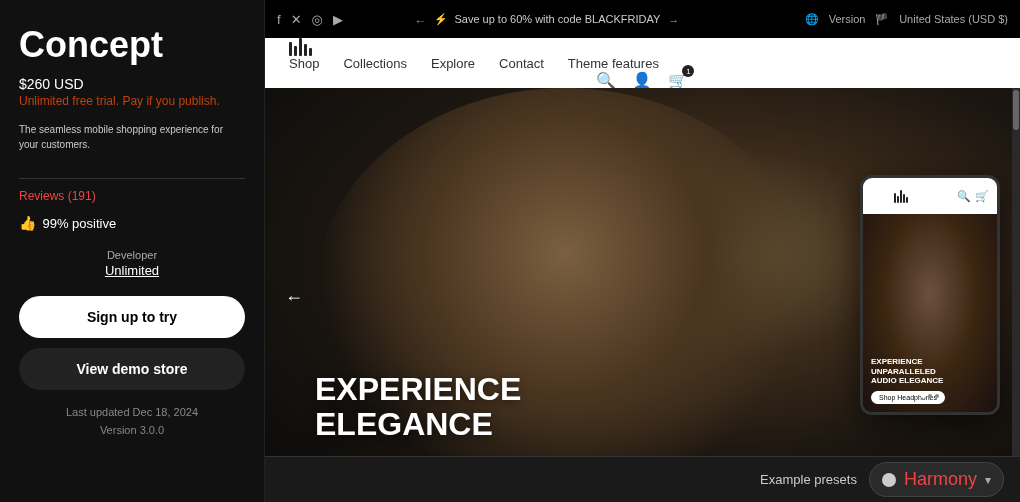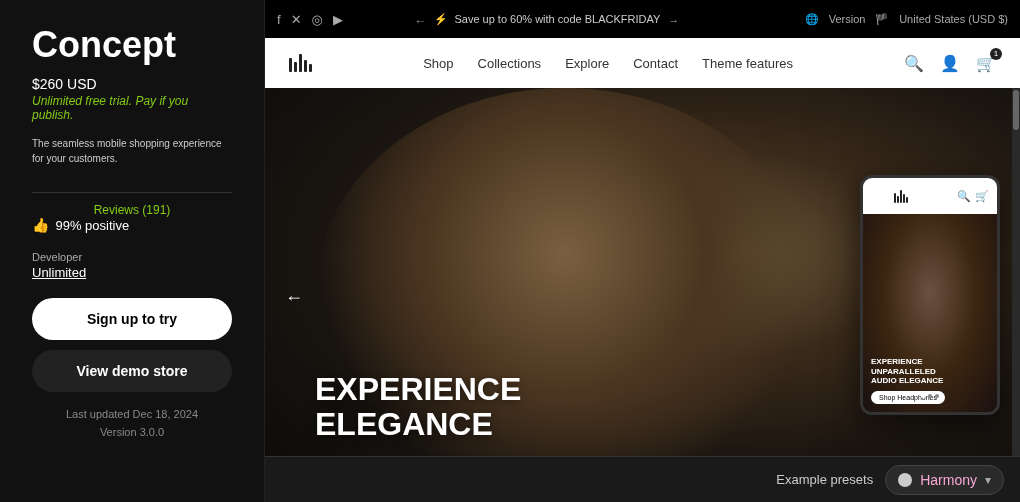--- a/index.html
+++ b/index.html
@@ -11,78 +11,77 @@
       height: 502px;
       overflow: hidden;
       display: flex;
     }
 
     
     .left-panel {
       width: 265px;
       min-width: 265px;
       background: #111;
-      padding: 24px 32px;
+      padding: 24px 19px;
       display: flex;
       flex-direction: column;
       gap: 0;
       border-right: 1px solid #222;
       height: 502px;
       overflow: hidden;
     }
     .app-title {
       font-size: 36px;
       font-weight: 700;
       color: #fff;
       margin-bottom: 10px;
     }
     .price {
       font-size: 14px;
       color: #fff;
       margin-bottom: 2px;
     }
     .trial-line {
       font-size: 12px;
-      color: #84cc16;
+      color: #c2410c;
       margin-bottom: 14px;
-      font-style: italic;
     }
     .description {
       font-size: 10px;
       color: #ccc;
       line-height: 1.5;
       margin-bottom: 16px;
     }
     .divider {
       border: none;
       border-top: 1px solid #333;
       margin: 10px 0;
     }
     .reviews-section {
       margin-bottom: 8px;
     }
     .reviews-label {
       font-size: 12px;
-      color: #84cc16;
-      margin-bottom: 0;
-      text-align: center;
+      color: #ef4444;
+      margin-bottom: 12px;
     }
     .reviews-positive {
       display: flex;
       align-items: center;
       gap: 6px;
       font-size: 13px;
       color: #fff;
     }
     .thumb-icon {
       font-size: 14px;
     }
     .developer-section {
       margin-top: 10px;
       margin-bottom: 18px;
+      text-align: center;
     }
     .developer-label {
       font-size: 11px;
       color: #aaa;
       margin-bottom: 2px;
     }
     .developer-name {
       font-size: 13px;
       color: #fff;
       text-decoration: underline;
@@ -177,20 +176,21 @@
     }
 
     
     .browser-nav {
       background: #fff;
       height: 50px;
       display: flex;
       align-items: center;
       padding: 0 24px;
       gap: 0;
+      flex-direction: column;
     }
     .site-logo {
       display: flex;
       align-items: center;
       gap: 4px;
       margin-right: auto;
     }
     .logo-bars {
       display: flex;
       gap: 2px;
@@ -419,22 +419,22 @@
       padding: 6px 12px;
       cursor: pointer;
     }
     .preset-dot {
       width: 14px;
       height: 14px;
       border-radius: 50%;
       background: #ccc;
     }
     .preset-name {
-      font-size: 14px;
-      color: #f9a8d4;
+      font-size: 18px;
+      color: #ef4444;
     }
     .preset-chevron {
       font-size: 12px;
       color: #aaa;
     }
 
     .scrollbar-right {
       position: absolute;
       right: 0;
       top: 88px;

